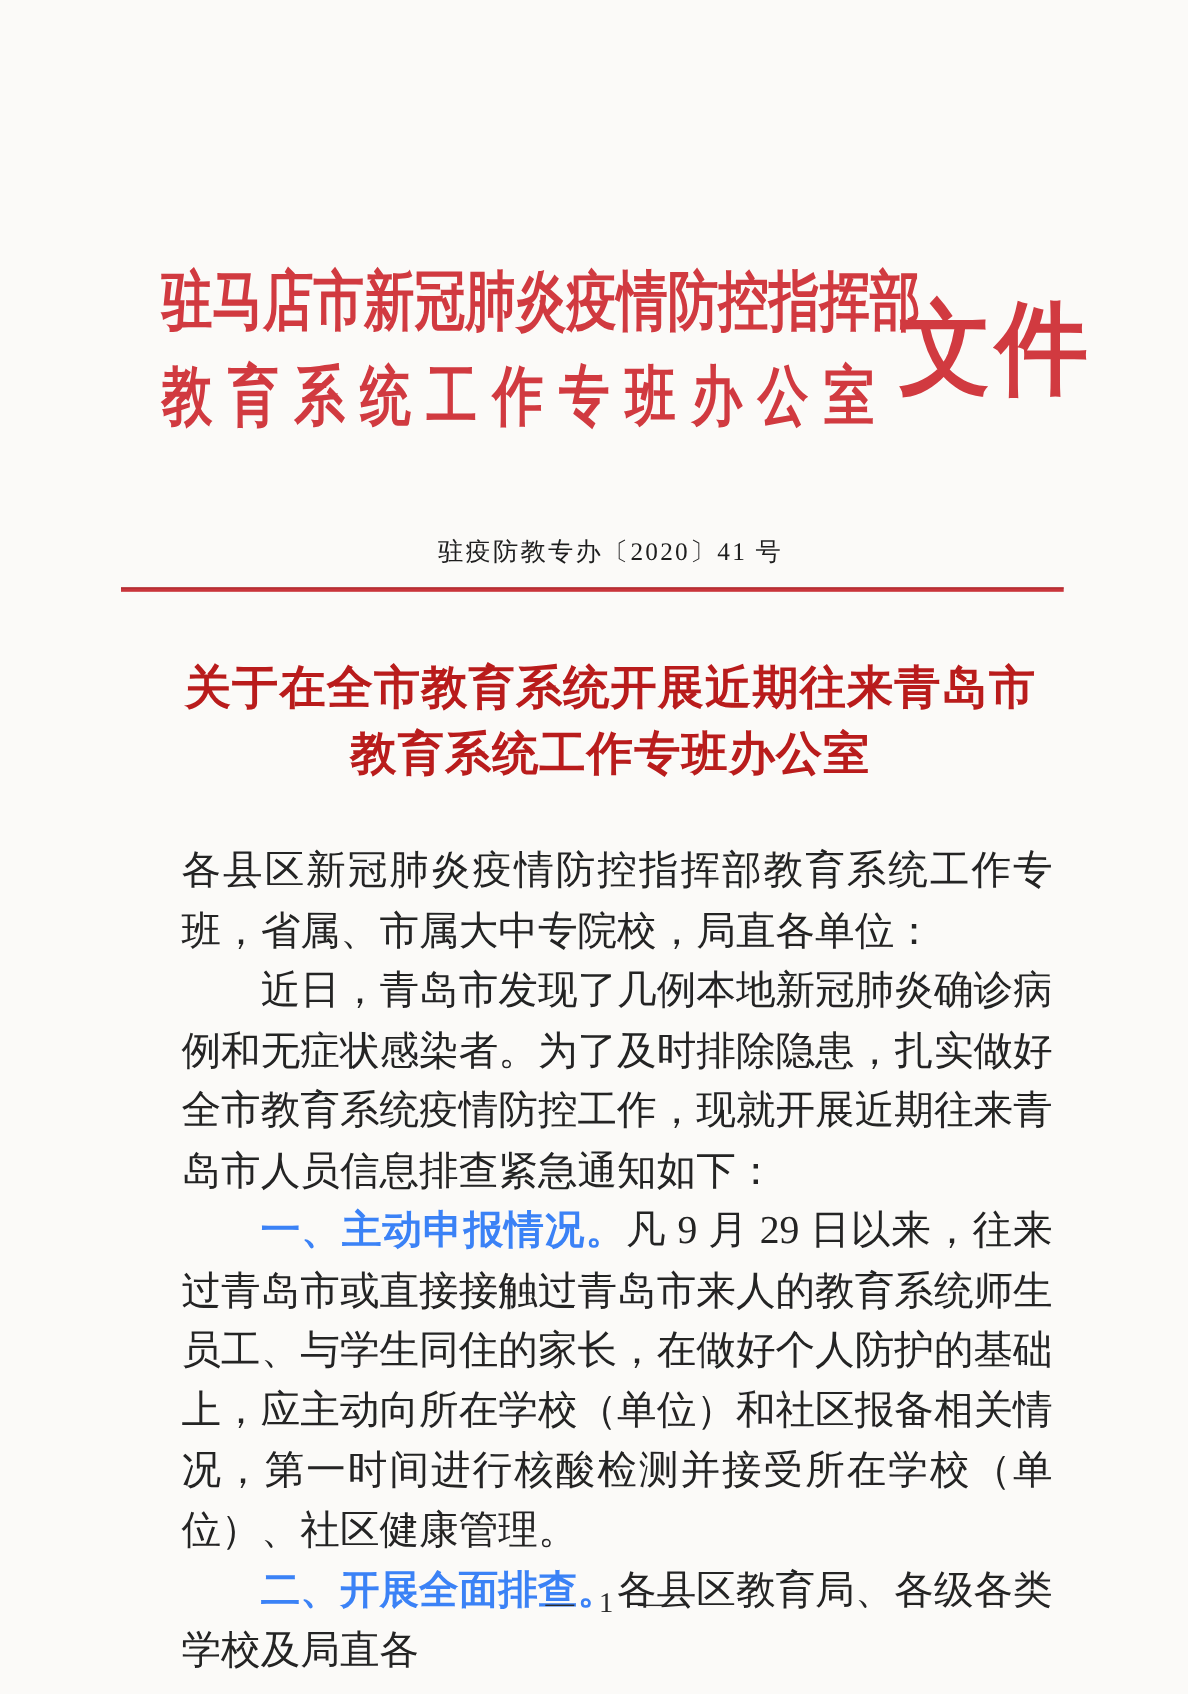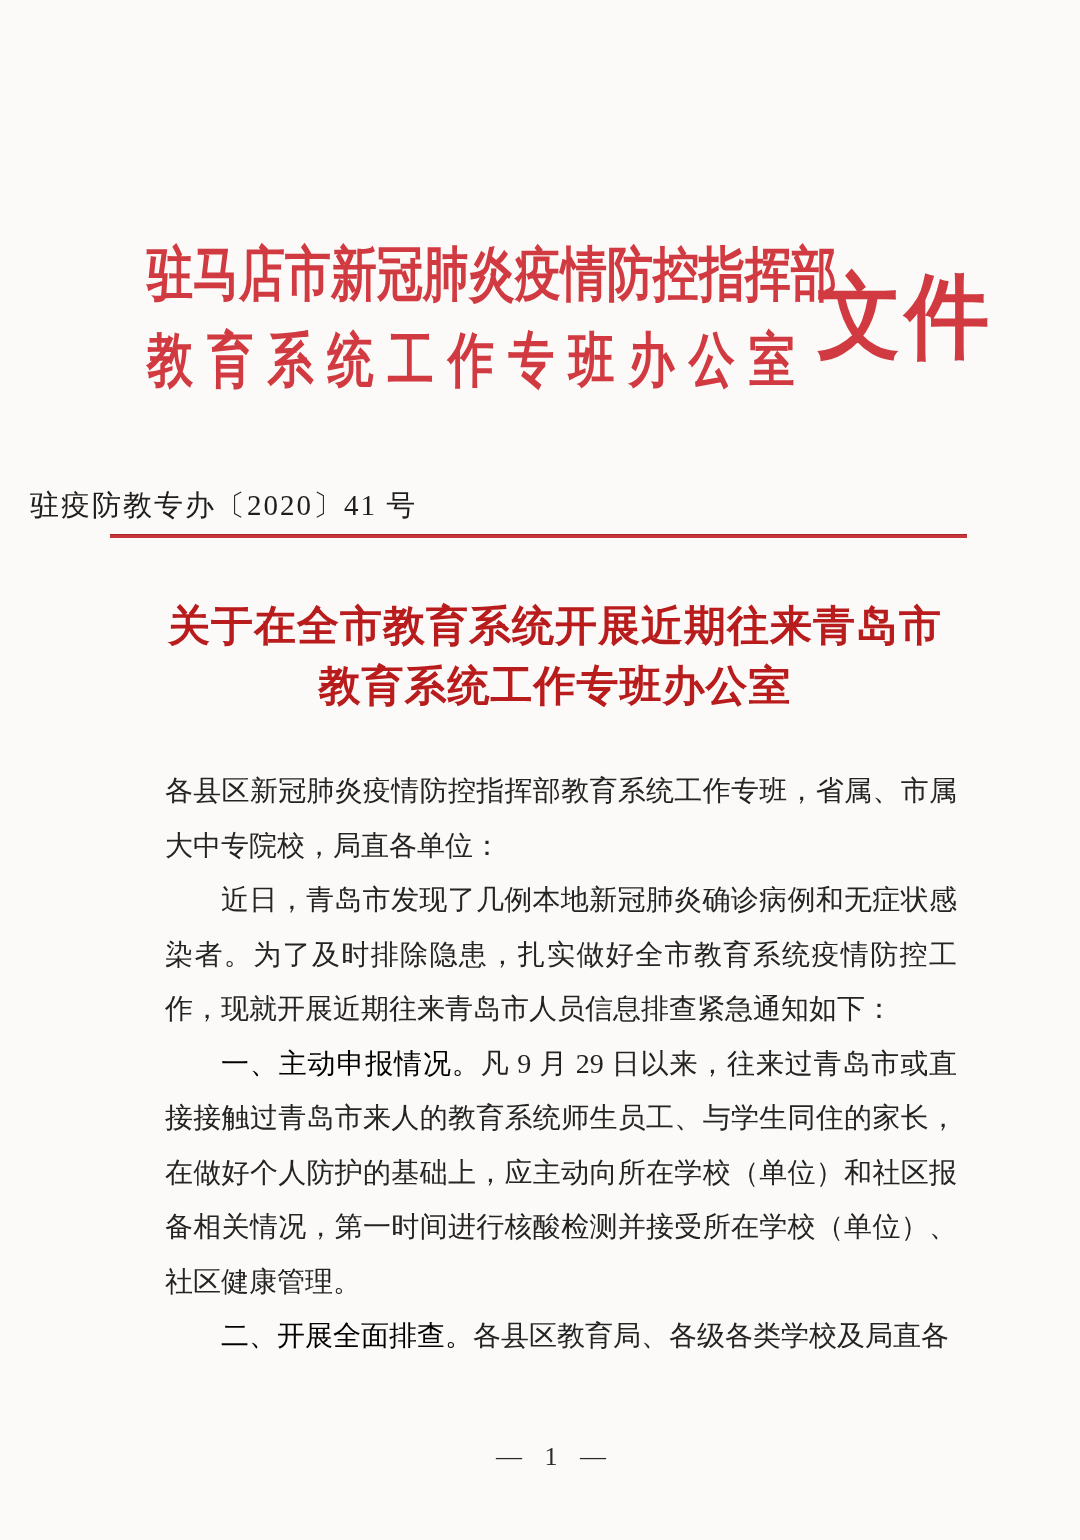--- a/index.html
+++ b/index.html
@@ -50,21 +50,22 @@
     white-space: nowrap;
     transform: scaleY(1.1);
   }
 
   
   .doc-number {
     position: absolute;
     top: 486px;
     left: 30px;
     width: 1050px;
-    font-size: 29px;
+    text-align: center;
+    font-size: 23px;
     color: #1e1e1e;
     letter-spacing: 2px;
   }
   .red-rule {
     position: absolute;
     top: 534px;
     left: 110px;
     width: 857px;
     height: 4px;
     background: #c9353b;
@@ -84,31 +85,31 @@
     line-height: 60px;
     letter-spacing: 1px;
   }
 
   
   .body-text {
     position: absolute;
     top: 764px;
     left: 165px;
     width: 792px;
-    font-size: 28px;
+    font-size: 36px;
     line-height: 54.5px;
     color: #242424;
     text-align: justify;
   }
   .body-text p { margin: 0; }
   .para { text-indent: 2em; }
   .lead {
     font-family: "Liberation Sans", "DejaVu Sans", sans-serif;
-    font-weight: normal;
-    color: #000000;
+    font-weight: bold;
+    color: #3b82f6;
   }
 
   
   .page-footer {
     position: absolute;
     top: 1442px;
     left: 30px;
     width: 1050px;
     text-align: center;
     font-size: 26px;

